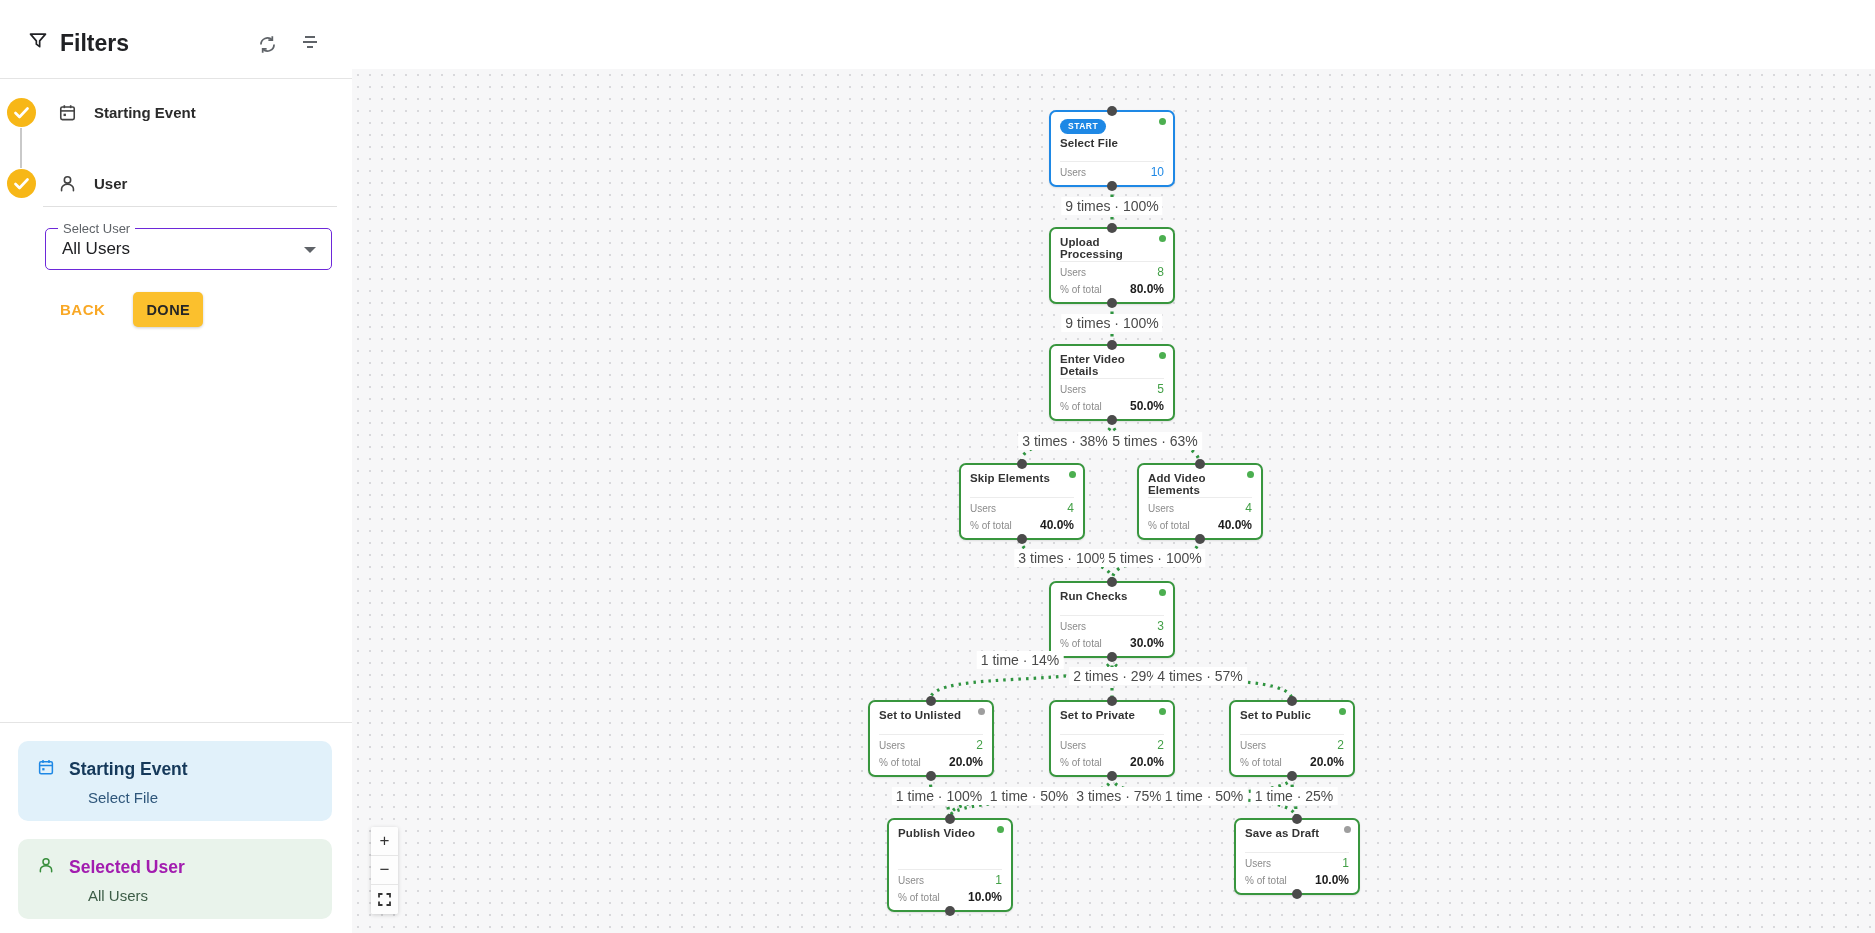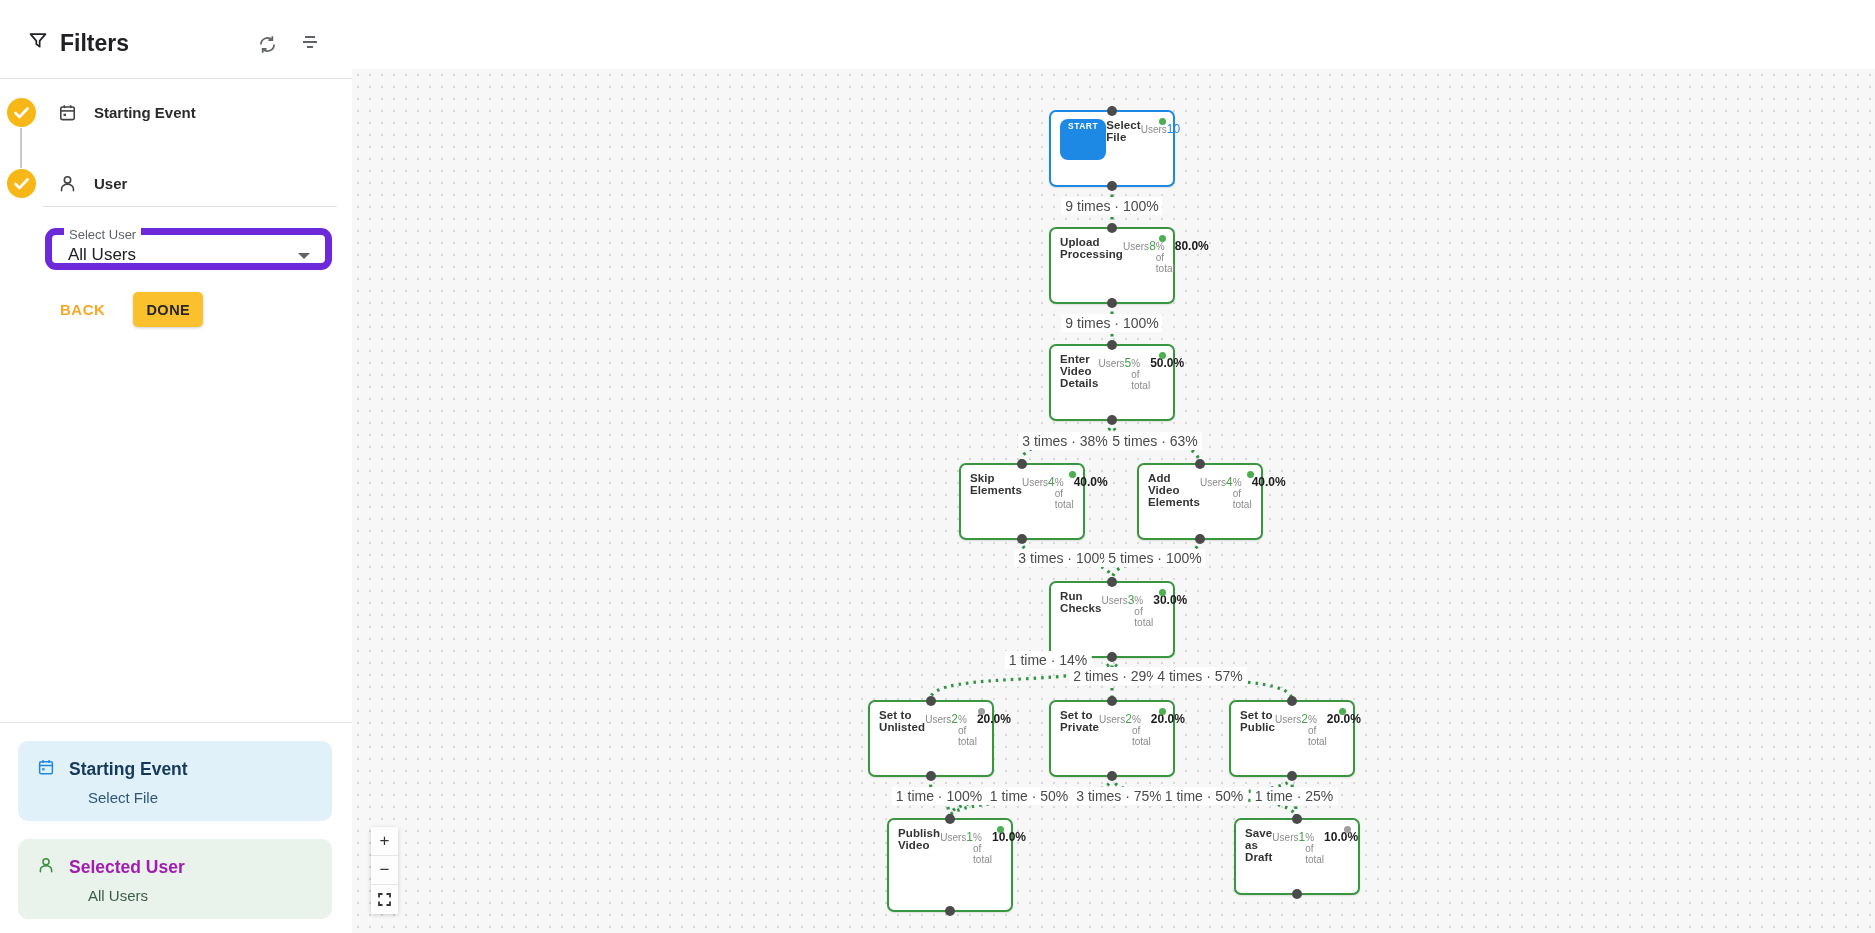--- a/index.html
+++ b/index.html
@@ -20,21 +20,21 @@
   .step-row { display:flex; align-items:center; padding-left:7px; margin-top:19px; }
   .check-circle { width:29px; height:29px; border-radius:50%; background:#f7b717;
                   display:flex; align-items:center; justify-content:center; flex:none; }
   .check-circle svg { display:block; }
   .step-icon { margin-left:22px; display:flex; }
   .step-label { font-size:15px; font-weight:bold; color:#2b2b2b; margin-left:17px; }
   .step-connector { width:2px; height:40px; background:#c9c9c9; margin:1px 0 1px 20px; }
   .divider-user { border-top:1px solid #e0e0e0; margin:8px 15px 0 43px; }
 
   .select-field { position:relative; margin:21px 20px 0 45px; width:287px; height:42px;
-                  border:7px solid #6d28d9; border-radius:11px; cursor:pointer; }
+                  border:1px solid #6d28d9; border-radius:5px; cursor:pointer; }
   .select-label { position:absolute; top:-8px; left:12px; background:#fff; padding:0 5px;
                   font-size:13px; color:#5f6368; }
   .select-value { font-size:17px; color:#202124; line-height:40px; padding-left:16px; }
   .select-caret { position:absolute; right:15px; top:18px; width:0; height:0;
                   border-left:6px solid transparent; border-right:6px solid transparent;
                   border-top:6px solid #5f6368; }
 
   .btn-row { display:flex; align-items:center; margin:22px 0 0 60px; }
   .btn-back { background:none; border:none; color:#f9a825; font-weight:bold; font-size:15px;
               letter-spacing:.5px; cursor:pointer; font-family:inherit; }
@@ -58,21 +58,21 @@
   
   .canvas { position:absolute; left:352px; top:69px; width:1523px; height:864px;
             background-color:#f7f7f8;
             background-image:radial-gradient(circle, #d8d8db 1.1px, transparent 1.1px);
             background-size:12px 12px; overflow:hidden; }
   .edges-svg { position:absolute; left:0; top:0; }
 
   .node { position:absolute; background:#fff; border:2px solid #38963e; border-radius:7px;
           box-shadow:0 1px 2px rgba(0,0,0,.10); cursor:pointer; }
   .node.start { border-color:#1e88e5; }
-  .node-inner { display:flex; flex-direction:row; height:100%; padding:7px 9px 22px 9px;border-radius:16px; }
+  .node-inner { display:flex; flex-direction:column; height:100%; padding:7px 9px 6px 9px;border-radius:16px; }
   .node-badge { background:#1e88e5; color:#fff; font-size:8.5px; font-weight:bold;
                 letter-spacing:.5px; padding:2px 8px 3px; border-radius:8px;
                 width:fit-content; margin-bottom:3px; }
   .node-title { font-size:11.5px; font-weight:bold; color:#333; letter-spacing:.1px; }
   .node-divider { border-top:1px solid #ececec; margin-top:auto; }
   .stat-row { display:flex; justify-content:space-between; align-items:baseline; margin-top:3px; }
   .stat-label { font-size:10px; color:#8b8b8b; }
   .stat-users { font-size:12px; color:#43a047; }
   .node.start .stat-users { color:#1e88e5; }
   .stat-pct { font-size:12px; font-weight:bold; color:#1c1c1c; }
@@ -227,21 +227,21 @@
         <path d="M1 4.5 V1 H4.5 M8.5 1 H12 V4.5 M12 8.5 V12 H8.5 M4.5 12 H1 V8.5"></path>
       </svg>
     </button>
   </div>
 <div class="edge-label" style="left: 760px; top: 137px;">9 times · 100%</div>
     <div class="edge-label" style="left: 760px; top: 254px;">9 times · 100%</div>
     <div class="edge-label" style="left: 713px; top: 372px;">3 times · 38%</div>
     <div class="edge-label" style="left: 803px; top: 372px;">5 times · 63%</div>
     <div class="edge-label" style="left: 713px; top: 489px;">3 times · 100%</div>
     <div class="edge-label" style="left: 803px; top: 489px;">5 times · 100%</div>
-    <div class="edge-label" style="left: 668px; top: 591px; margin-left: 28px;">1 time · 14%</div>
+    <div class="edge-label" style="left: 668px; top: 591px;">1 time · 14%</div>
     <div class="edge-label" style="left: 764px; top: 607px;">2 times · 29%</div>
     <div class="edge-label" style="left: 848px; top: 607px;">4 times · 57%</div>
     <div class="edge-label" style="left: 587px; top: 727px;">1 time · 100%</div>
     <div class="edge-label" style="left: 677px; top: 727px;">1 time · 50%</div>
     <div class="edge-label" style="left: 767px; top: 727px;">3 times · 75%</div>
     <div class="edge-label" style="left: 852px; top: 727px;">1 time · 50%</div>
     <div class="edge-label" style="left: 942px; top: 727px;">1 time · 25%</div>
     <div class="node start" style="left: 697px; top: 41px; width: 126px; height: 77px;">
       <span class="node-dot" style="background: rgb(76, 175, 80);"></span>
       <span class="handle top"></span>

